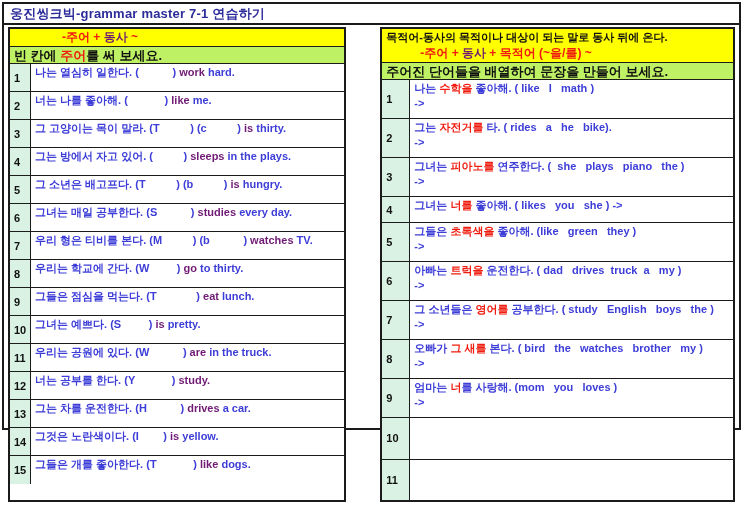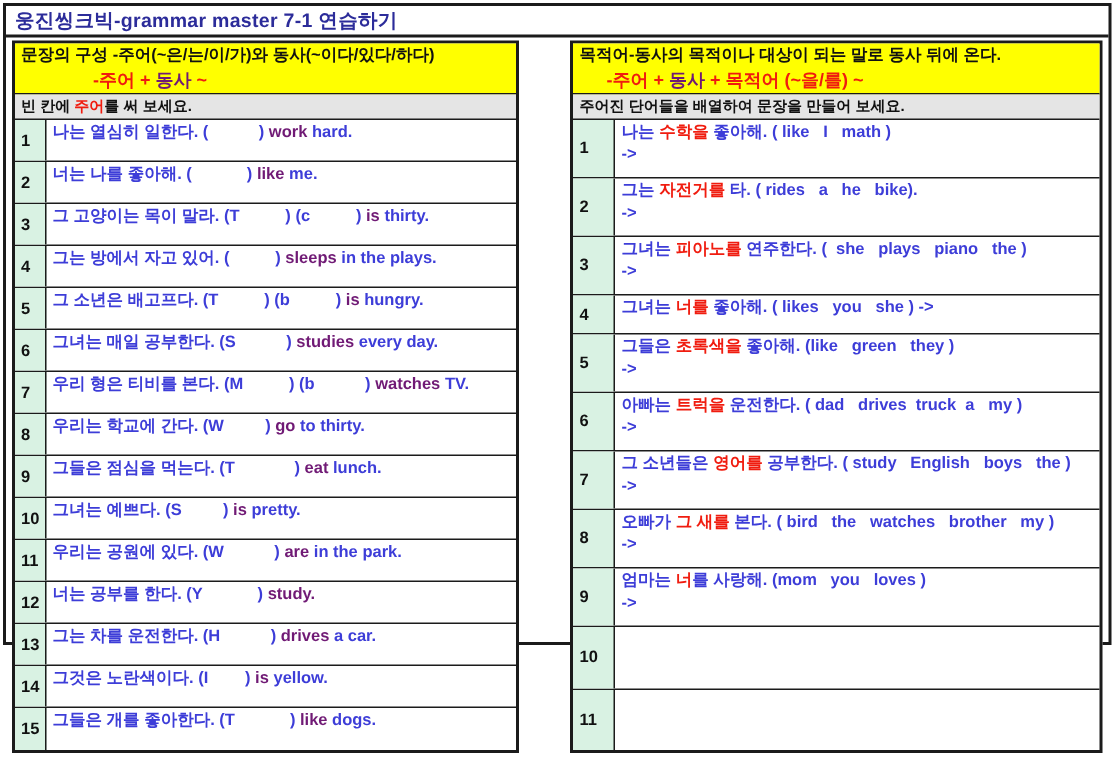--- a/index.html
+++ b/index.html
@@ -8,22 +8,22 @@
   .title-bar{height:19px;line-height:19px;padding-left:6px;font-size:13px;letter-spacing:.2px;
              color:#2c2c9a;border-bottom:2px solid #1b1b1b;white-space:nowrap;}
   .content{display:flex;gap:8px;padding:2px 4px 0 4px;align-items:flex-start;}
   .wtable{box-sizing:border-box;border:2px solid #1b1b1b;height:475px;display:flex;flex-direction:column;background:#fff;}
   .wtable.left{width:353px;}
   .wtable.right{width:370px;margin-left:26px;}
   .yellow-header{background:#ffff00;border-bottom:1px solid #1b1b1b;flex:0 0 auto;}
   .hl1{font-size:11px;line-height:14px;padding:1px 4px 0 4px;height:15px;white-space:nowrap;}
   .hl2{font-size:12px;line-height:16px;height:17px;white-space:pre;}
   .left .hl2{padding-left:52px;}
-  .right .hl2{padding-left:22px;}
-  .instruction{background:#e5e5e5;border-bottom:1px solid #1b1b1b;font-size:10px;line-height:15px;
+  .right .hl2{padding-left:38px;}
+  .instruction{background:#bef264;border-bottom:1px solid #1b1b1b;font-size:13px;line-height:15px;
                height:17px;box-sizing:border-box;padding:1px 4px;white-space:pre;flex:0 0 auto;}
   .rows{display:flex;flex-direction:column;flex:1 1 auto;}
   .row{display:flex;box-sizing:border-box;border-bottom:1px solid #1b1b1b;flex:0 0 auto;}
   .rows .row:last-child{border-bottom:none;}
   .left .row{height:28px;}
   .right .row.h2line{height:39px;}
   .right .row.h1line{height:26px;}
   .right .row.hempty{flex:1 1 auto;min-height:34px;}
   .num{background:#d9f2e3;border-right:1px solid #1b1b1b;display:flex;align-items:center;
        font-size:11px;padding-left:4px;box-sizing:border-box;flex:0 0 auto;}
@@ -39,21 +39,20 @@
 </style>
 </head>
 <body>
 
 <div class="page">
   <div class="title-bar">웅진씽크빅-grammar master 7-1 연습하기</div>
   <div class="content">
 
     <section class="wtable left">
       <div class="yellow-header">
-        <div class="hl1">문장의 구성 -주어(~은/는/이/가)와 동사(~이다/있다/하다)</div>
         <div class="hl2" id="left-h2"><span class="c-red">-주어 + </span><span class="c-green">동사</span><span class="c-red"> ~</span></div>
       </div>
       <div class="instruction" id="left-instr"><span class="c-black">빈 칸에 </span><span class="c-red">주어</span><span class="c-black">를 써 보세요.</span></div>
       <div class="rows" id="left-rows">
           <div class="row h1line">
             <div class="num">1</div>
             <div class="cell">
               <div class="line"><span class="c-blue">나는 열심히 일한다. (           ) </span><span class="c-green">work</span><span class="c-blue"> hard.</span></div>
             </div>
           </div>
@@ -107,21 +106,21 @@
           </div>
           <div class="row h1line">
             <div class="num">10</div>
             <div class="cell">
               <div class="line"><span class="c-blue">그녀는 예쁘다. (S         ) </span><span class="c-green">is</span><span class="c-blue"> pretty.</span></div>
             </div>
           </div>
           <div class="row h1line">
             <div class="num">11</div>
             <div class="cell">
-              <div class="line"><span class="c-blue">우리는 공원에 있다. (W           ) </span><span class="c-green">are</span><span class="c-blue"> in the park.</span></div>
+              <div class="line"><span class="c-blue">우리는 공원에 있다. (W           ) </span><span class="c-green">are</span><span class="c-blue"> in the truck.</span></div>
             </div>
           </div>
           <div class="row h1line">
             <div class="num">12</div>
             <div class="cell">
               <div class="line"><span class="c-blue">너는 공부를 한다. (Y            ) </span><span class="c-green">study.</span></div>
             </div>
           </div>
           <div class="row h1line">
             <div class="num">13</div>

